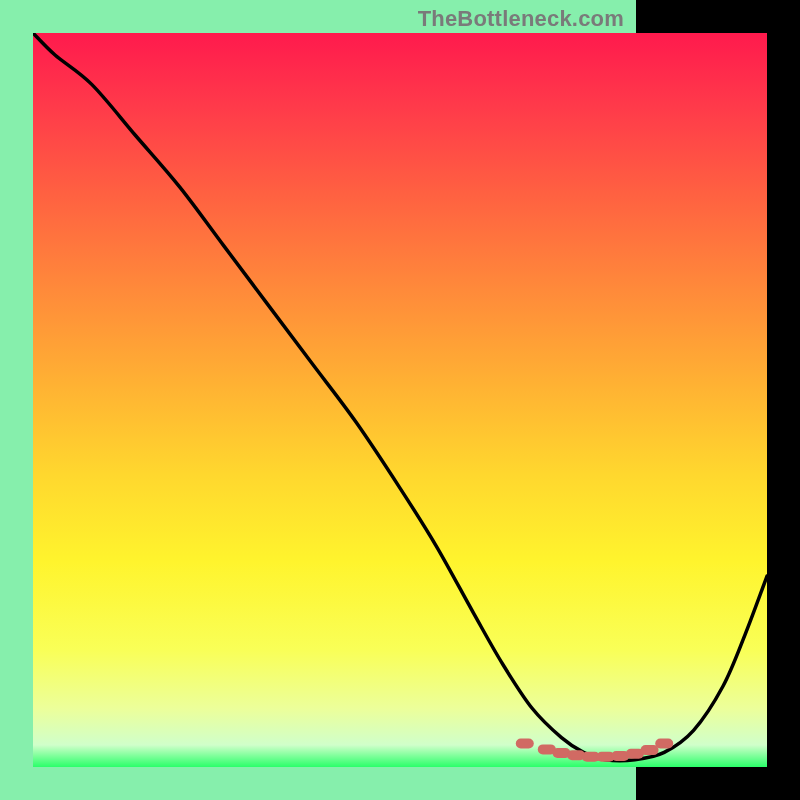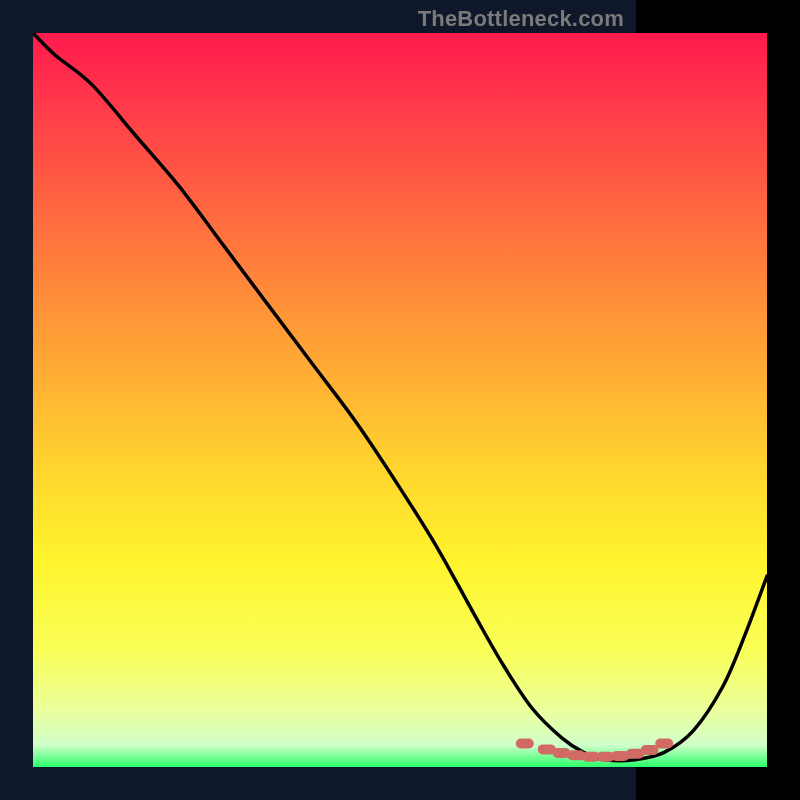--- a/index.html
+++ b/index.html
@@ -10,21 +10,21 @@
     background: #000;
     overflow: hidden;
     font-family: Arial, Helvetica, sans-serif;
   }
   .frame {
     position: absolute;
     left: 0;
     top: 0;
     width: 636px;
     height: 800px;
-    background: #0f172a;
+    background: #86efac;
   }
   .plot {
     position: absolute;
     left: 33px;
     top: 33px;
     width: 734px;
     height: 734px;
     background: linear-gradient(
       to bottom,
       #ff1a4d 0%,

